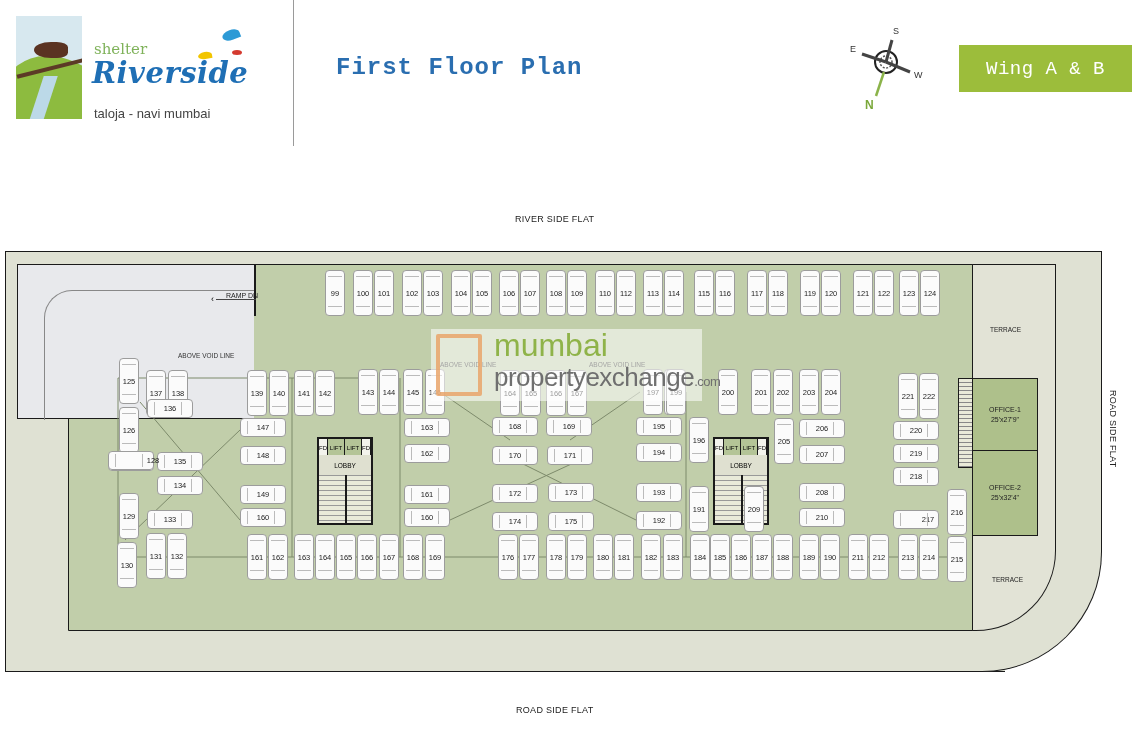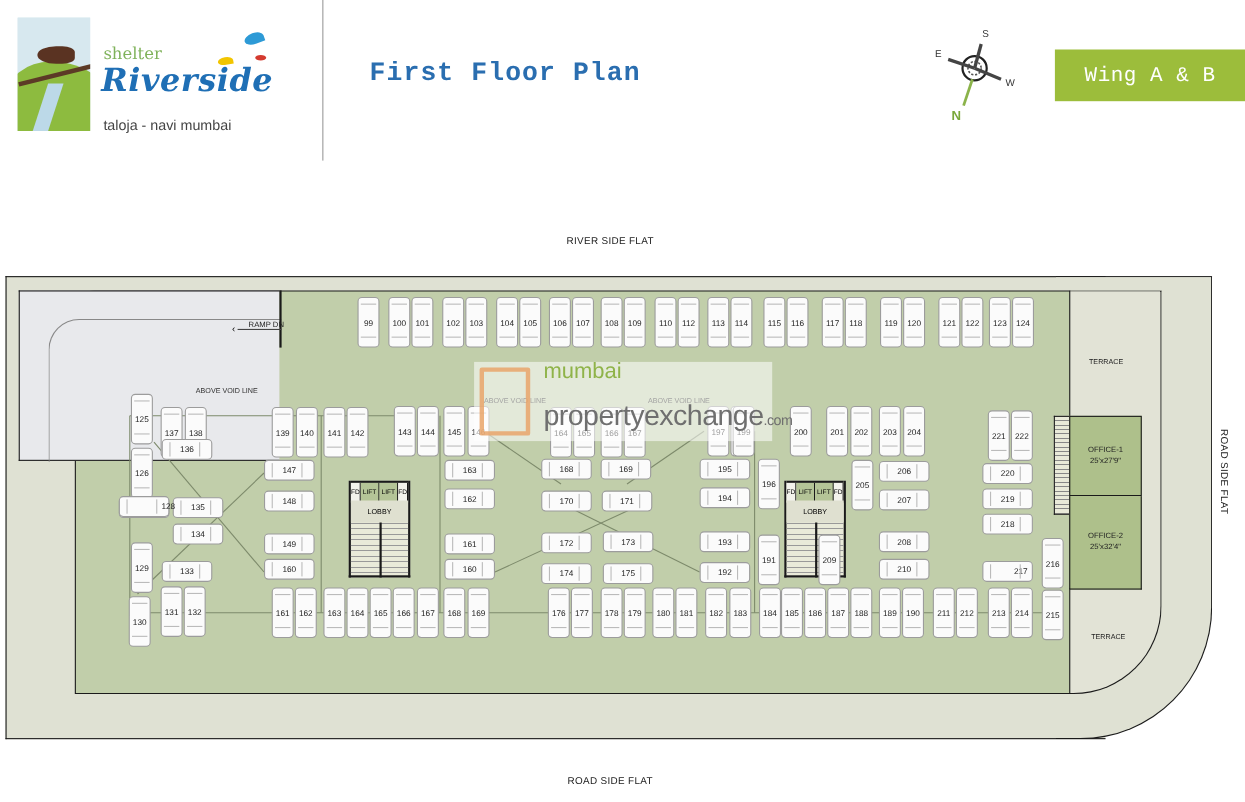--- a/index.html
+++ b/index.html
@@ -46,21 +46,21 @@
   .core-top{position:absolute;left:0;top:0;width:100%;height:18px;border-top:2px solid #1a1a1a;display:flex;}
   .core-top span{font-size:6px;display:flex;align-items:center;justify-content:center;border-right:1px solid #1a1a1a;box-sizing:border-box;}
   .core-top .fd{width:9px;background:#f3f3ec;}
   .core-top .lift{flex:1;background:#b4c497;}
   .core-lobby{position:absolute;left:0;top:18px;width:100%;height:20px;background:#dfe0d0;font-size:6.5px;display:flex;align-items:center;justify-content:center;}
   .core-stairs{position:absolute;left:0;top:38px;width:100%;height:50px;background-image:repeating-linear-gradient(0deg,transparent 0 4px,#999 4px 5px);}
   .core-stairs::after{content:"";position:absolute;left:50%;top:0;bottom:0;width:2px;background:#1a1a1a;}
   .lines{left:0;top:0;width:1132px;height:729px;pointer-events:none;}
   .watermark{left:431px;top:329px;width:271px;height:72px;background:rgba(255,255,255,0.55);}
   .wm-square{left:436px;top:334px;width:46px;height:62px;border:4px solid #e9a56a;box-sizing:border-box;border-radius:2px;opacity:0.85;}
-  .wm-mumbai{left:494px;top:327px;font-size:20px;color:#8fb349;font-family:"Liberation Sans",sans-serif;}
+  .wm-mumbai{left:494px;top:327px;font-size:32px;color:#8fb349;font-family:"Liberation Sans",sans-serif;}
   .wm-pe{left:494px;top:362px;font-size:26px;color:#6f6f6f;font-family:"Liberation Sans",sans-serif;letter-spacing:-0.5px;}
   .wm-com{font-size:13px;}
   .void-label{font-size:6.5px;color:#333;}
   .small-label{font-size:7px;color:#222;}
 </style>
 </head>
 <body>
 
 <div class="abs logo-box">
   <div class="logo-sky"></div>

